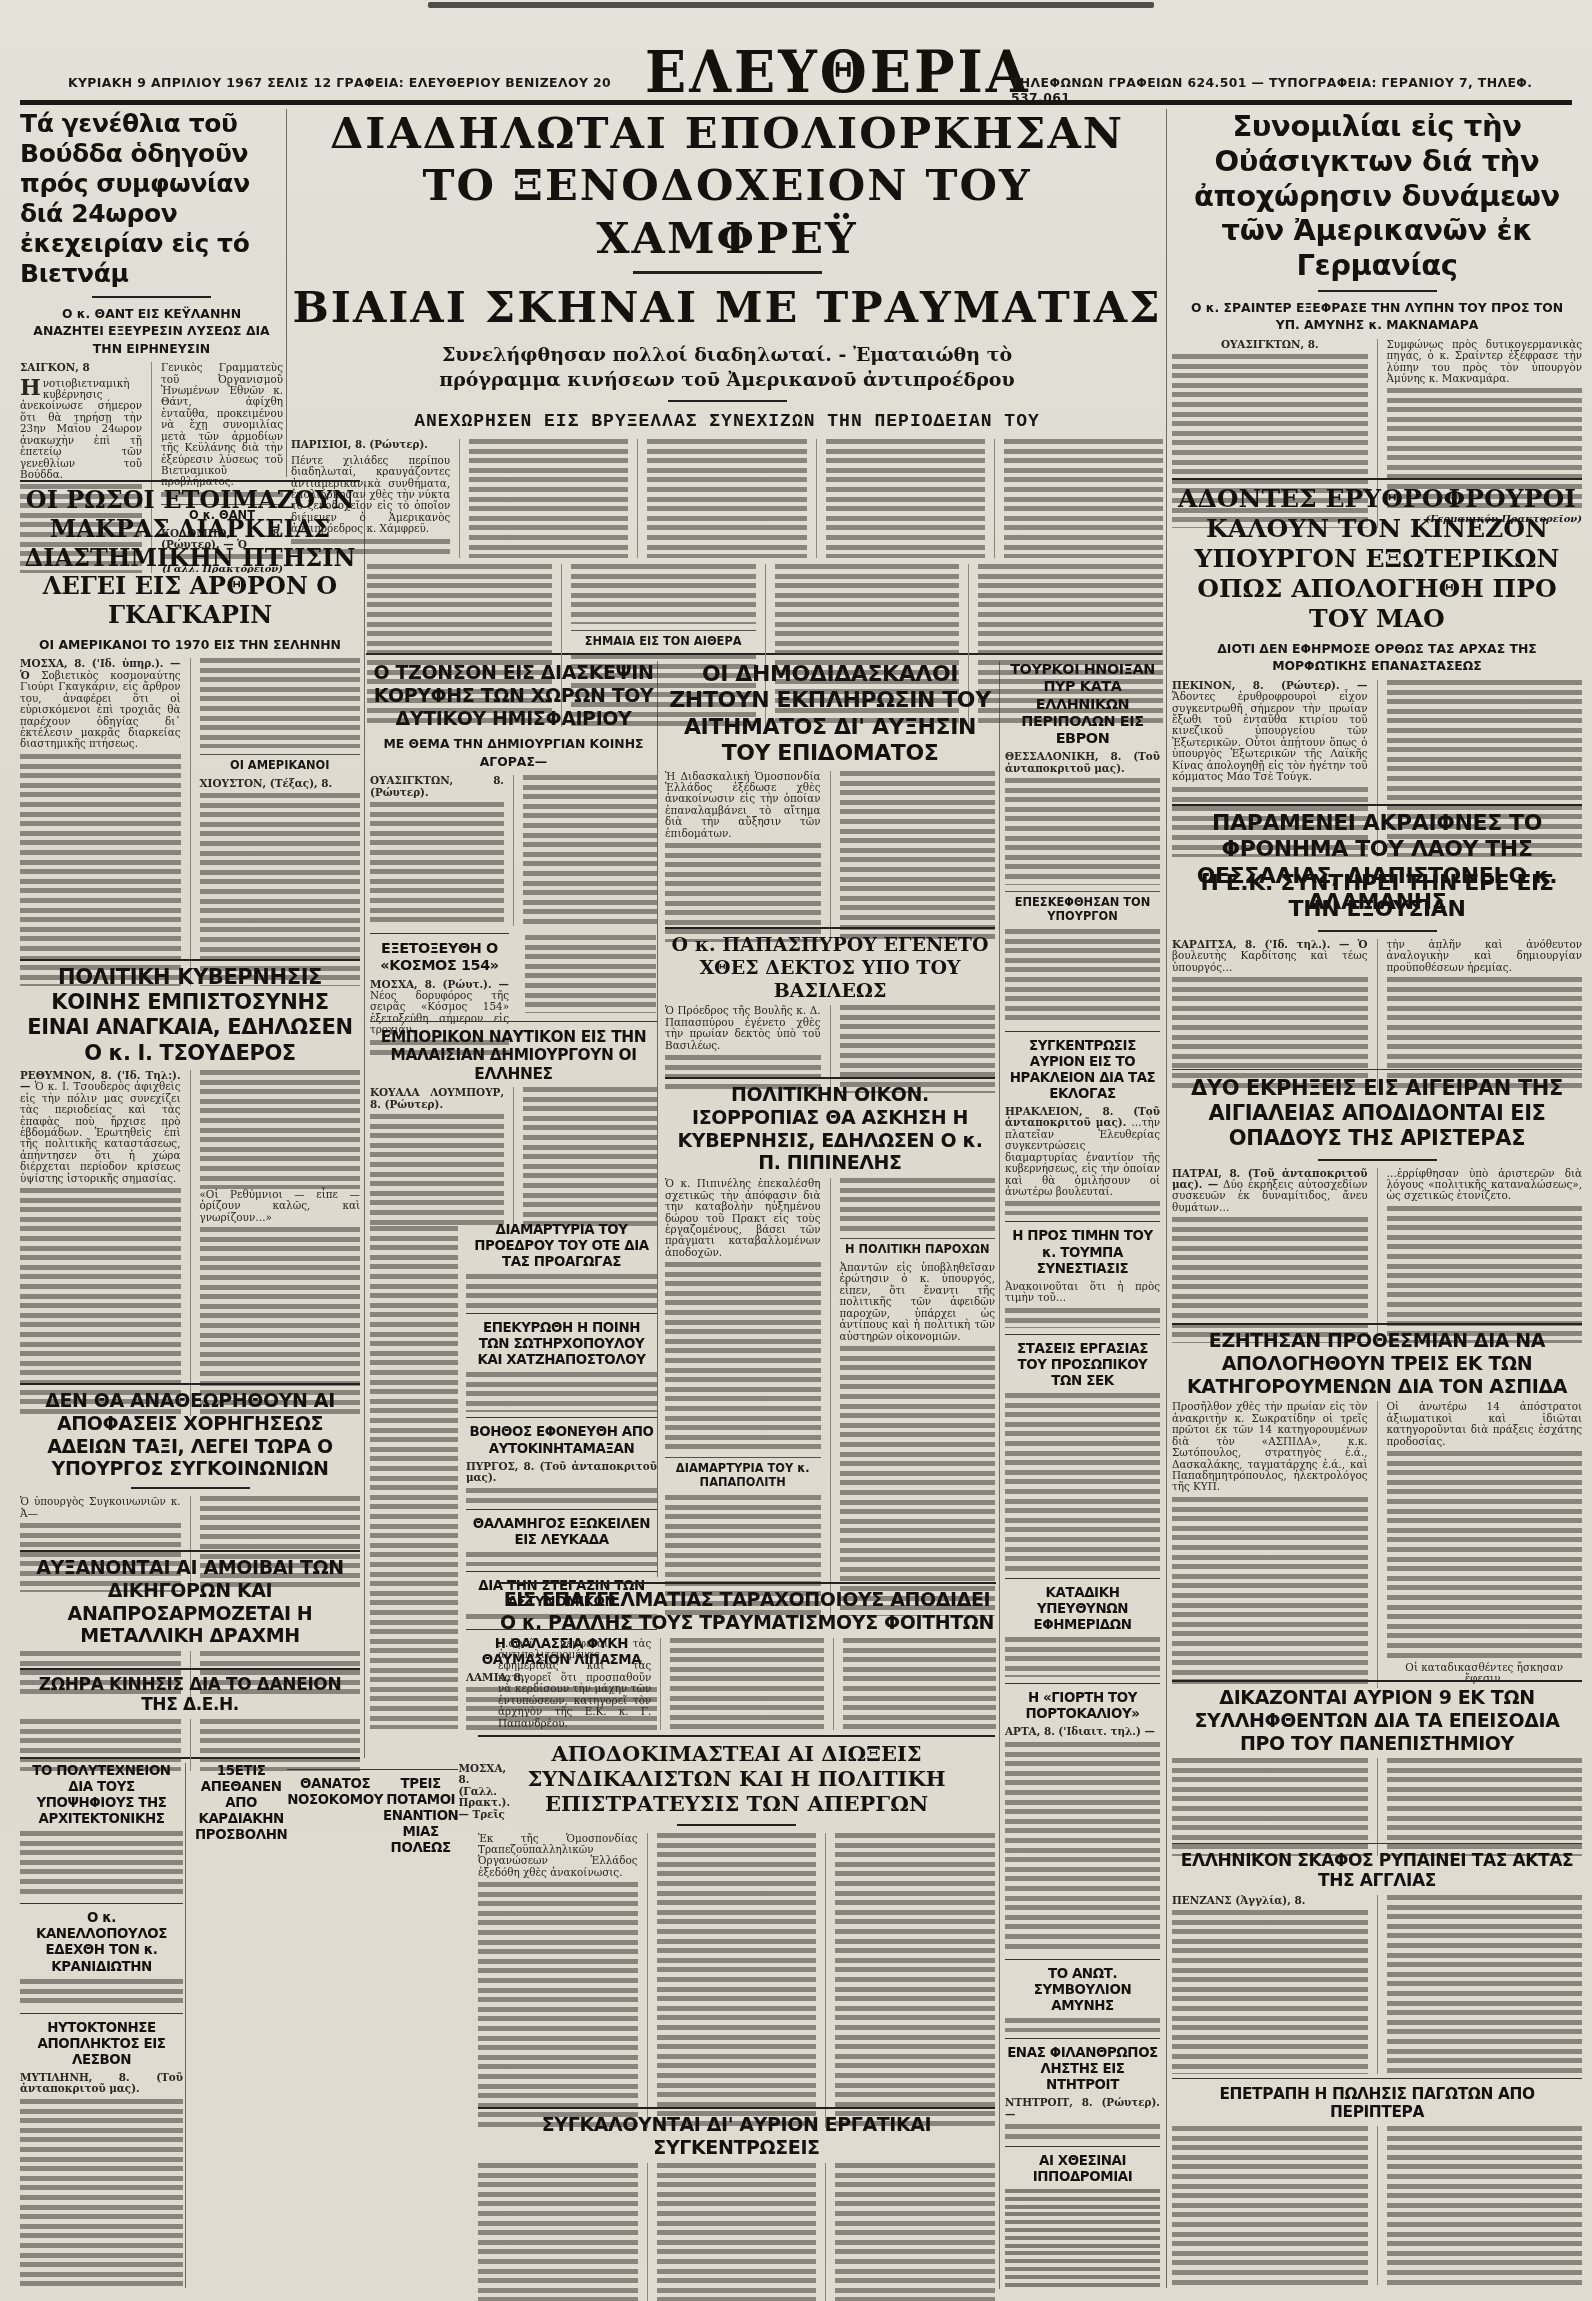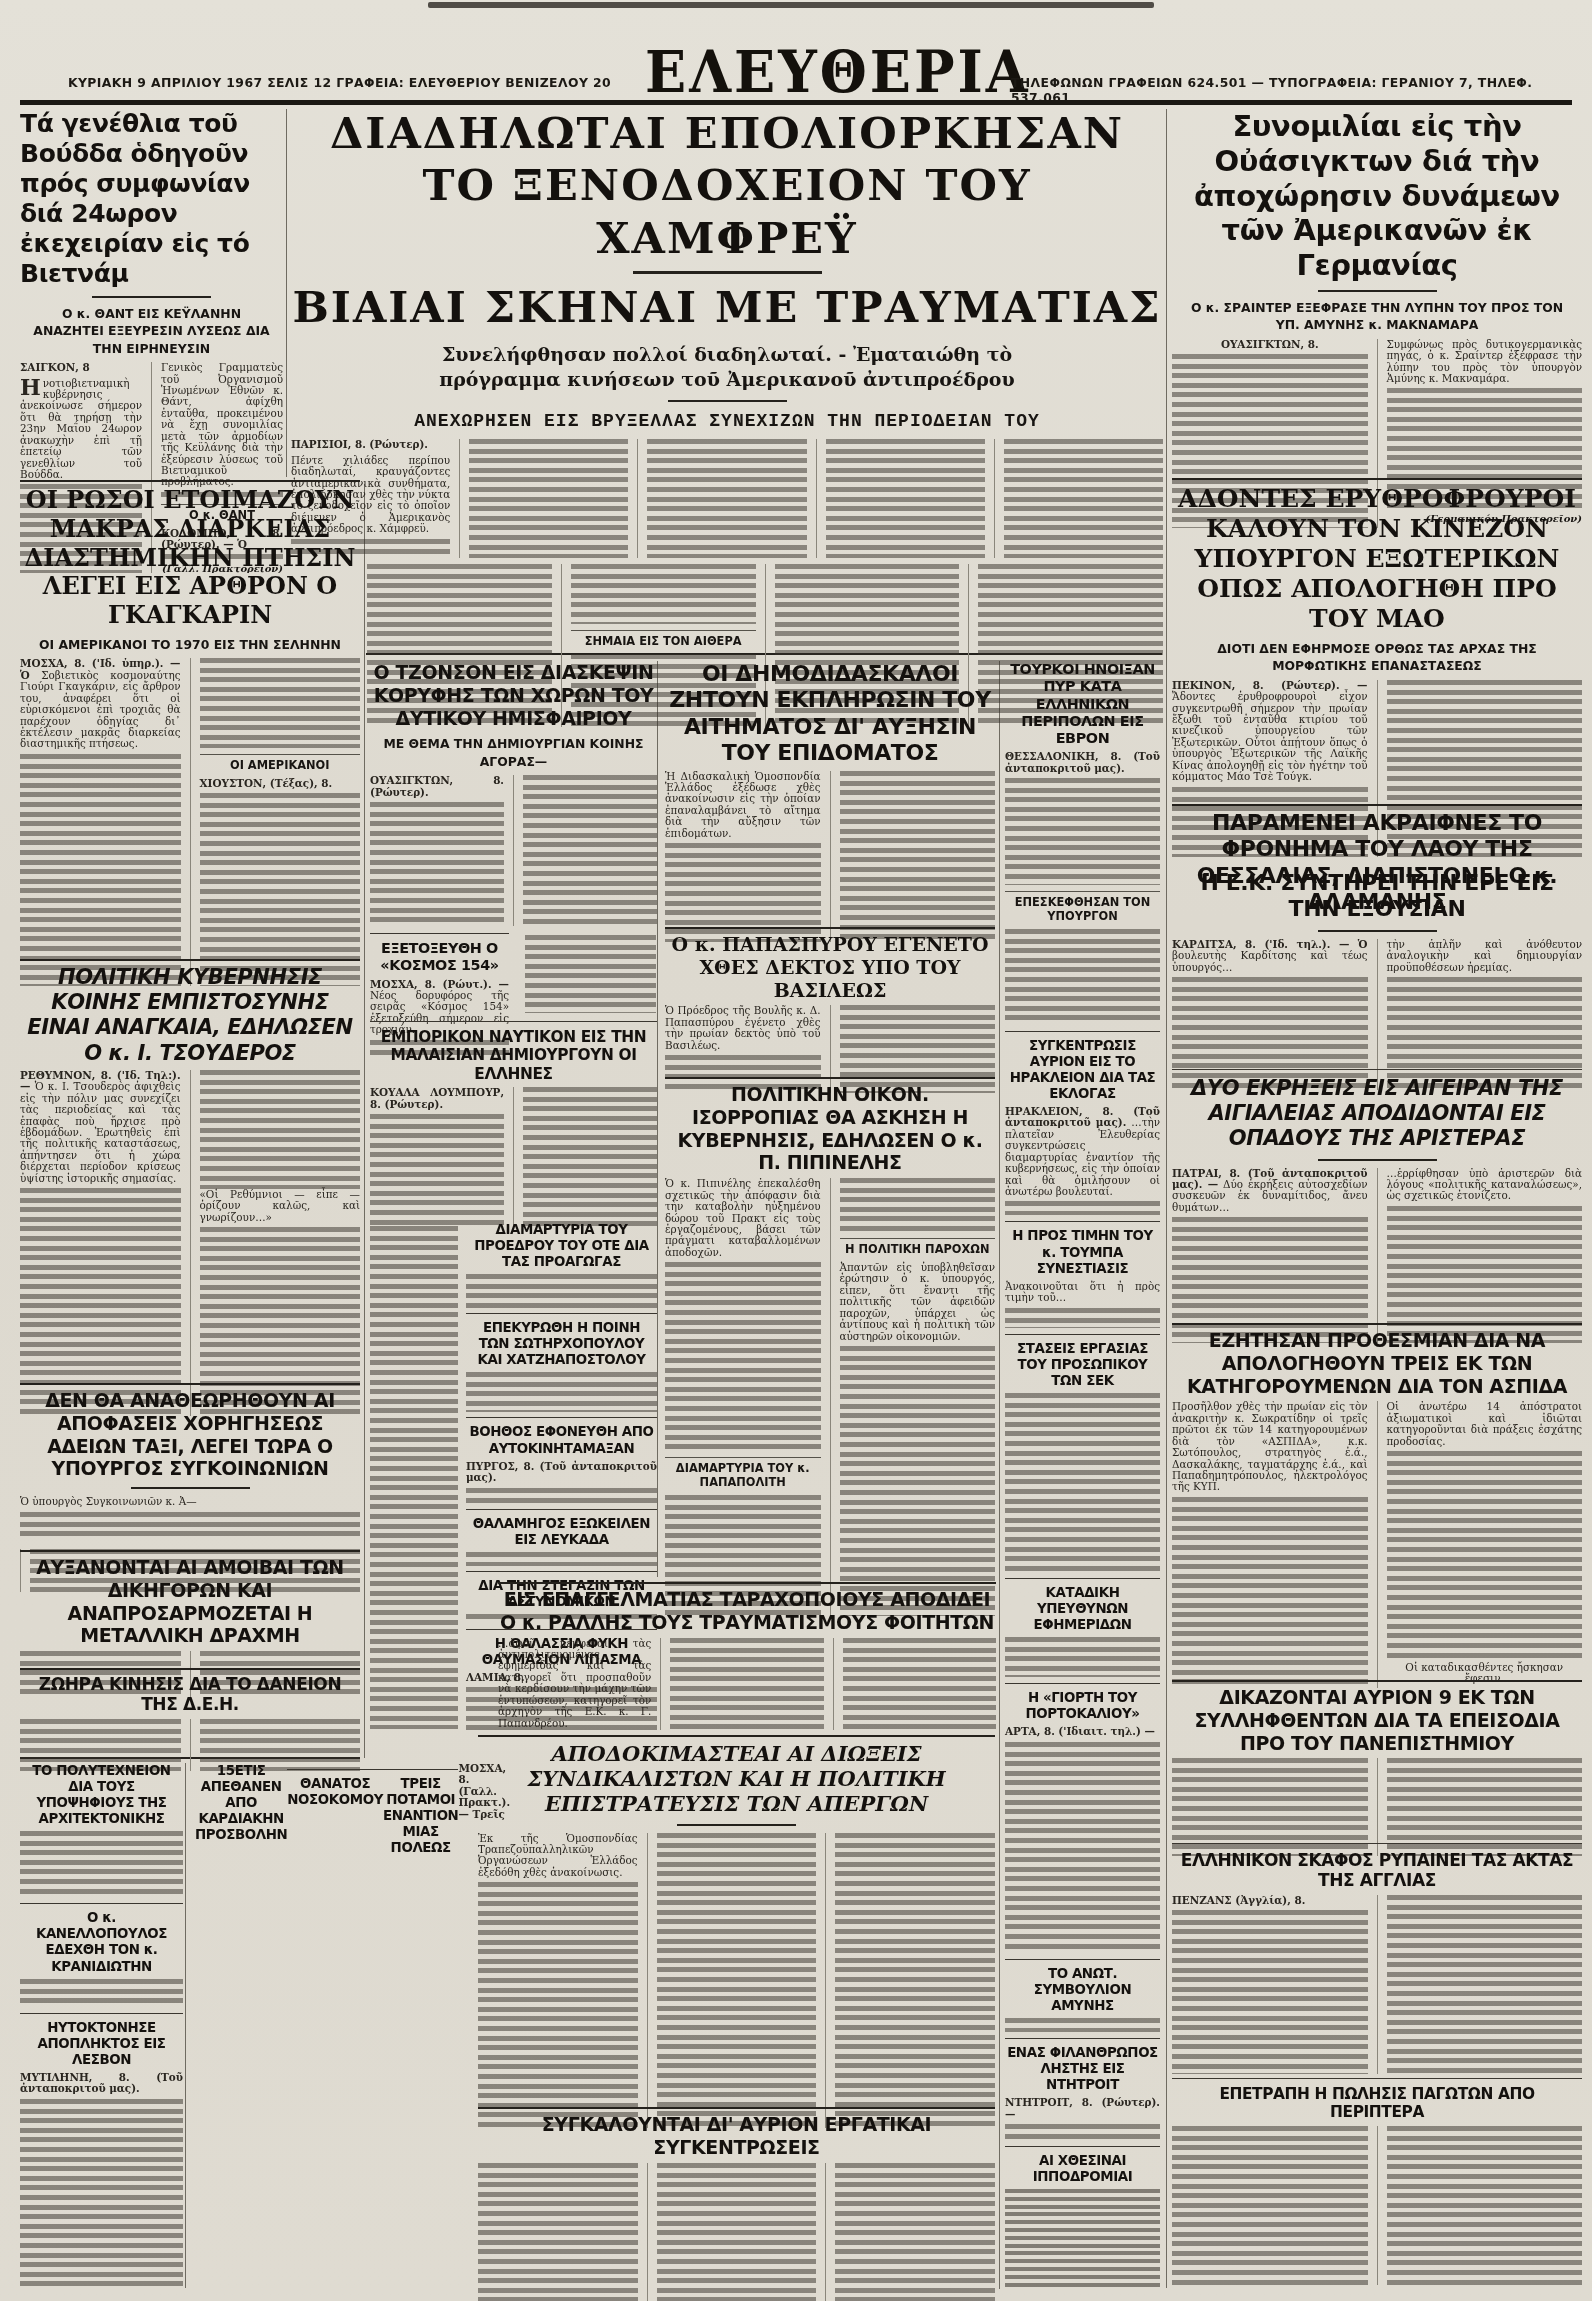--- a/index.html
+++ b/index.html
@@ -4,21 +4,21 @@
 <style>
   html,body{margin:0;padding:0;background:#9d9a92;}
   #paper{position:relative;width:1592px;height:2301px;margin:0 auto;overflow:hidden;
     background:linear-gradient(180deg,#e4e1d8 0%,#ddd9cf 40%,#dfdbd1 100%);
     font-family:"DejaVu Serif",serif;color:#181512;}
   .art{position:absolute;}
   .h{font-family:"DejaVu Serif",serif;font-weight:700;text-align:center;line-height:1.2;margin:0 0 4px;color:#14110e;}
   .sans{font-family:"DejaVu Sans",sans-serif;letter-spacing:-0.4px;}
   .s44{font-size:43px;letter-spacing:2px;line-height:1.22;}
   .s30{font-size:29px;}.s26{font-size:25px;}.s24{font-size:24px;}.s23{font-size:22px;}
-  .s21{font-size:21px;font-style:italic;}.s20{font-size:19px;}.s18{font-size:17px;}.s16{font-size:15.4px;}
+  .s21{font-size:21px;}.s20{font-size:19px;}.s18{font-size:17px;}.s16{font-size:15.4px;}
   .s15{font-size:14.4px;}.s14{font-size:13.4px;}
   .deck{font:700 19px/1.35 "DejaVu Serif",serif;text-align:center;margin:8px auto 2px;width:72%;}
   .kick{font:700 12.4px/1.4 "DejaVu Sans",sans-serif;text-align:center;margin:6px 6px 5px;}
   .srule{width:189px;height:3px;background:#24211c;margin:7px auto;}
   .srule.thin{height:2px;width:119px;}
   .body{display:flex;gap:9px;overflow:hidden;}
   .c{flex:1;display:flex;flex-direction:column;min-width:0;}
   .c+.c{border-left:1px solid #8a867b;padding-left:9px;}
   .gr{background:repeating-linear-gradient(180deg,rgba(52,47,40,.50) 0 5px,rgba(0,0,0,0) 5px 9.6px);min-height:6px;}
   .gr.fine{background:repeating-linear-gradient(180deg,rgba(52,47,40,.55) 0 4px,rgba(0,0,0,0) 4px 7.8px);}
@@ -168,21 +168,21 @@
         <div class="gr" style="height:119px;"></div>
         <p class="lede">«Οἱ Ρεθύμνιοι — εἶπε — ὁρίζουν καλῶς, καὶ γνωρίζουν…»</p>
         <div class="gr grf"></div>
       </div>
     </div>
   </article>
 
   <article class="art rt2" style="left:20px;top:1383px;width:340px;">
     <h2 class="h sans s20">ΔΕΝ ΘΑ ΑΝΑΘΕΩΡΗΘΟΥΝ ΑΙ ΑΠΟΦΑΣΕΙΣ ΧΟΡΗΓΗΣΕΩΣ ΑΔΕΙΩΝ ΤΑΞΙ, ΛΕΓΕΙ ΤΩΡΑ Ο ΥΠΟΥΡΓΟΣ ΣΥΓΚΟΙΝΩΝΙΩΝ</h2>
     <div class="srule thin"></div>
-    <div class="body" style="height:96px;flex-direction:column;">
+    <div class="body" style="height:96px;">
       <div class="c">
         <p class="lede">Ὁ ὑπουργὸς Συγκοινωνιῶν κ. Ἀ—</p>
         <div class="gr grf"></div>
       </div>
       <div class="c">
           <div class="gr grf"></div>
         </div>
     </div>
   </article>
 

